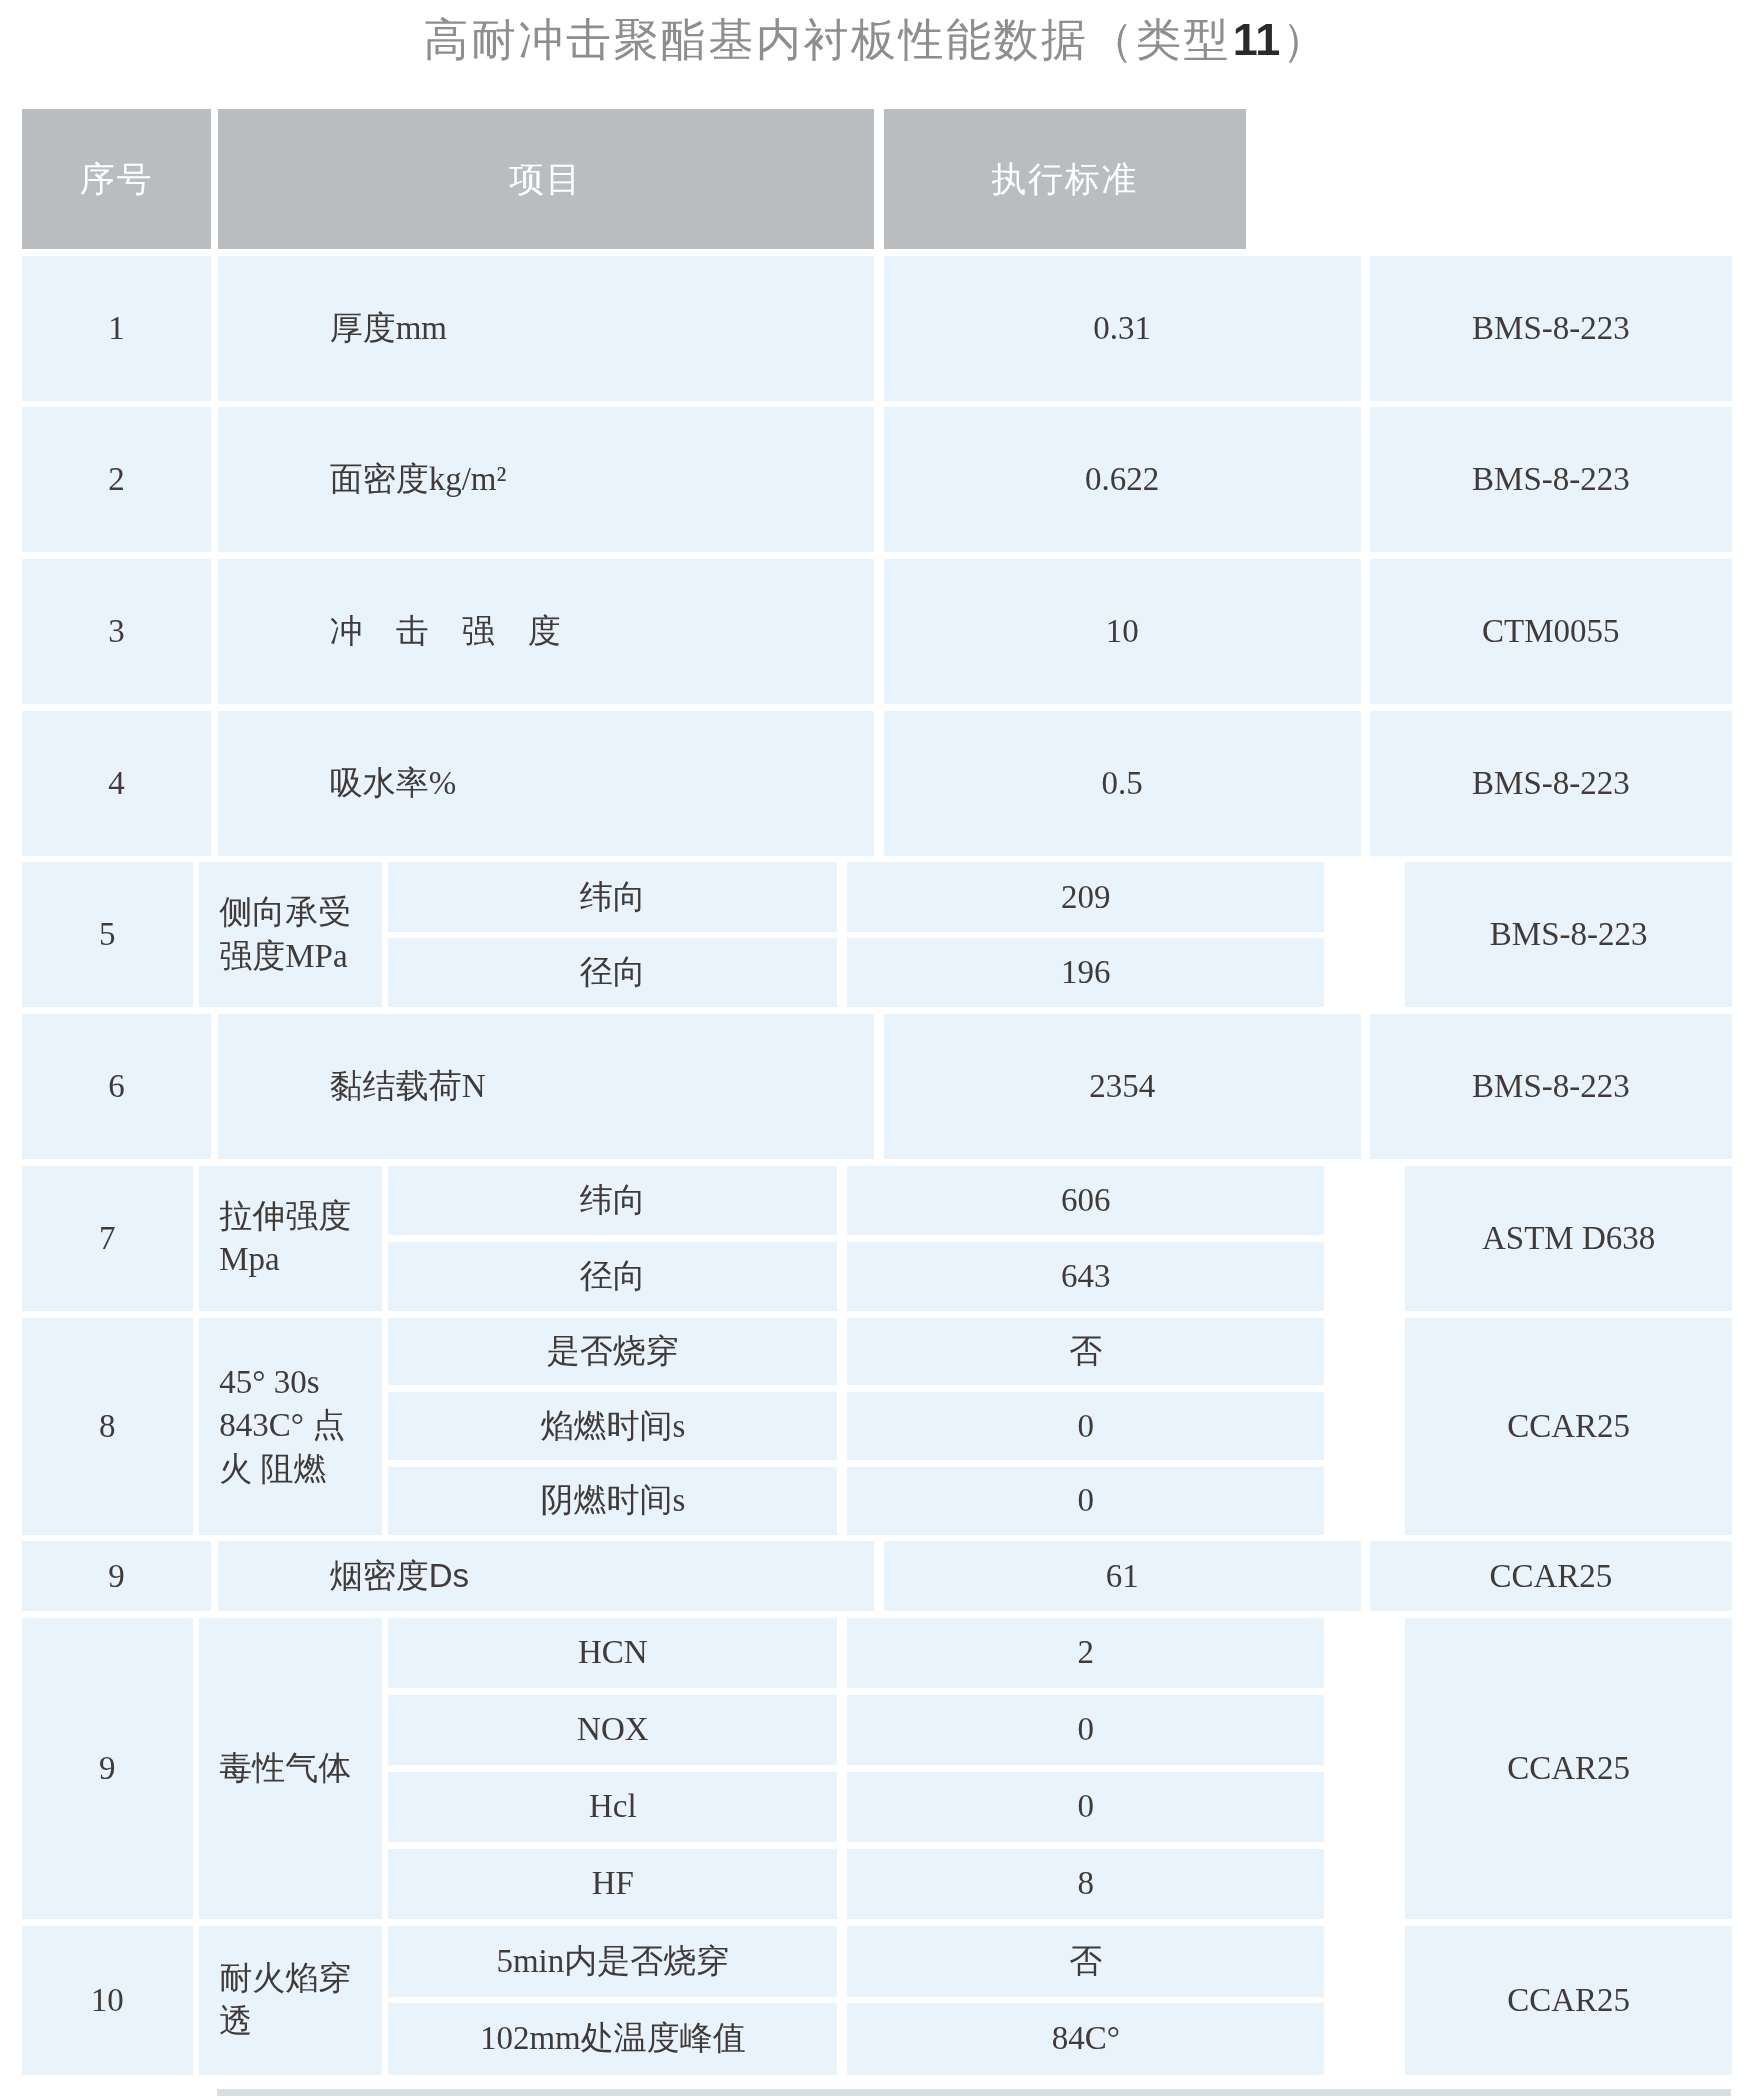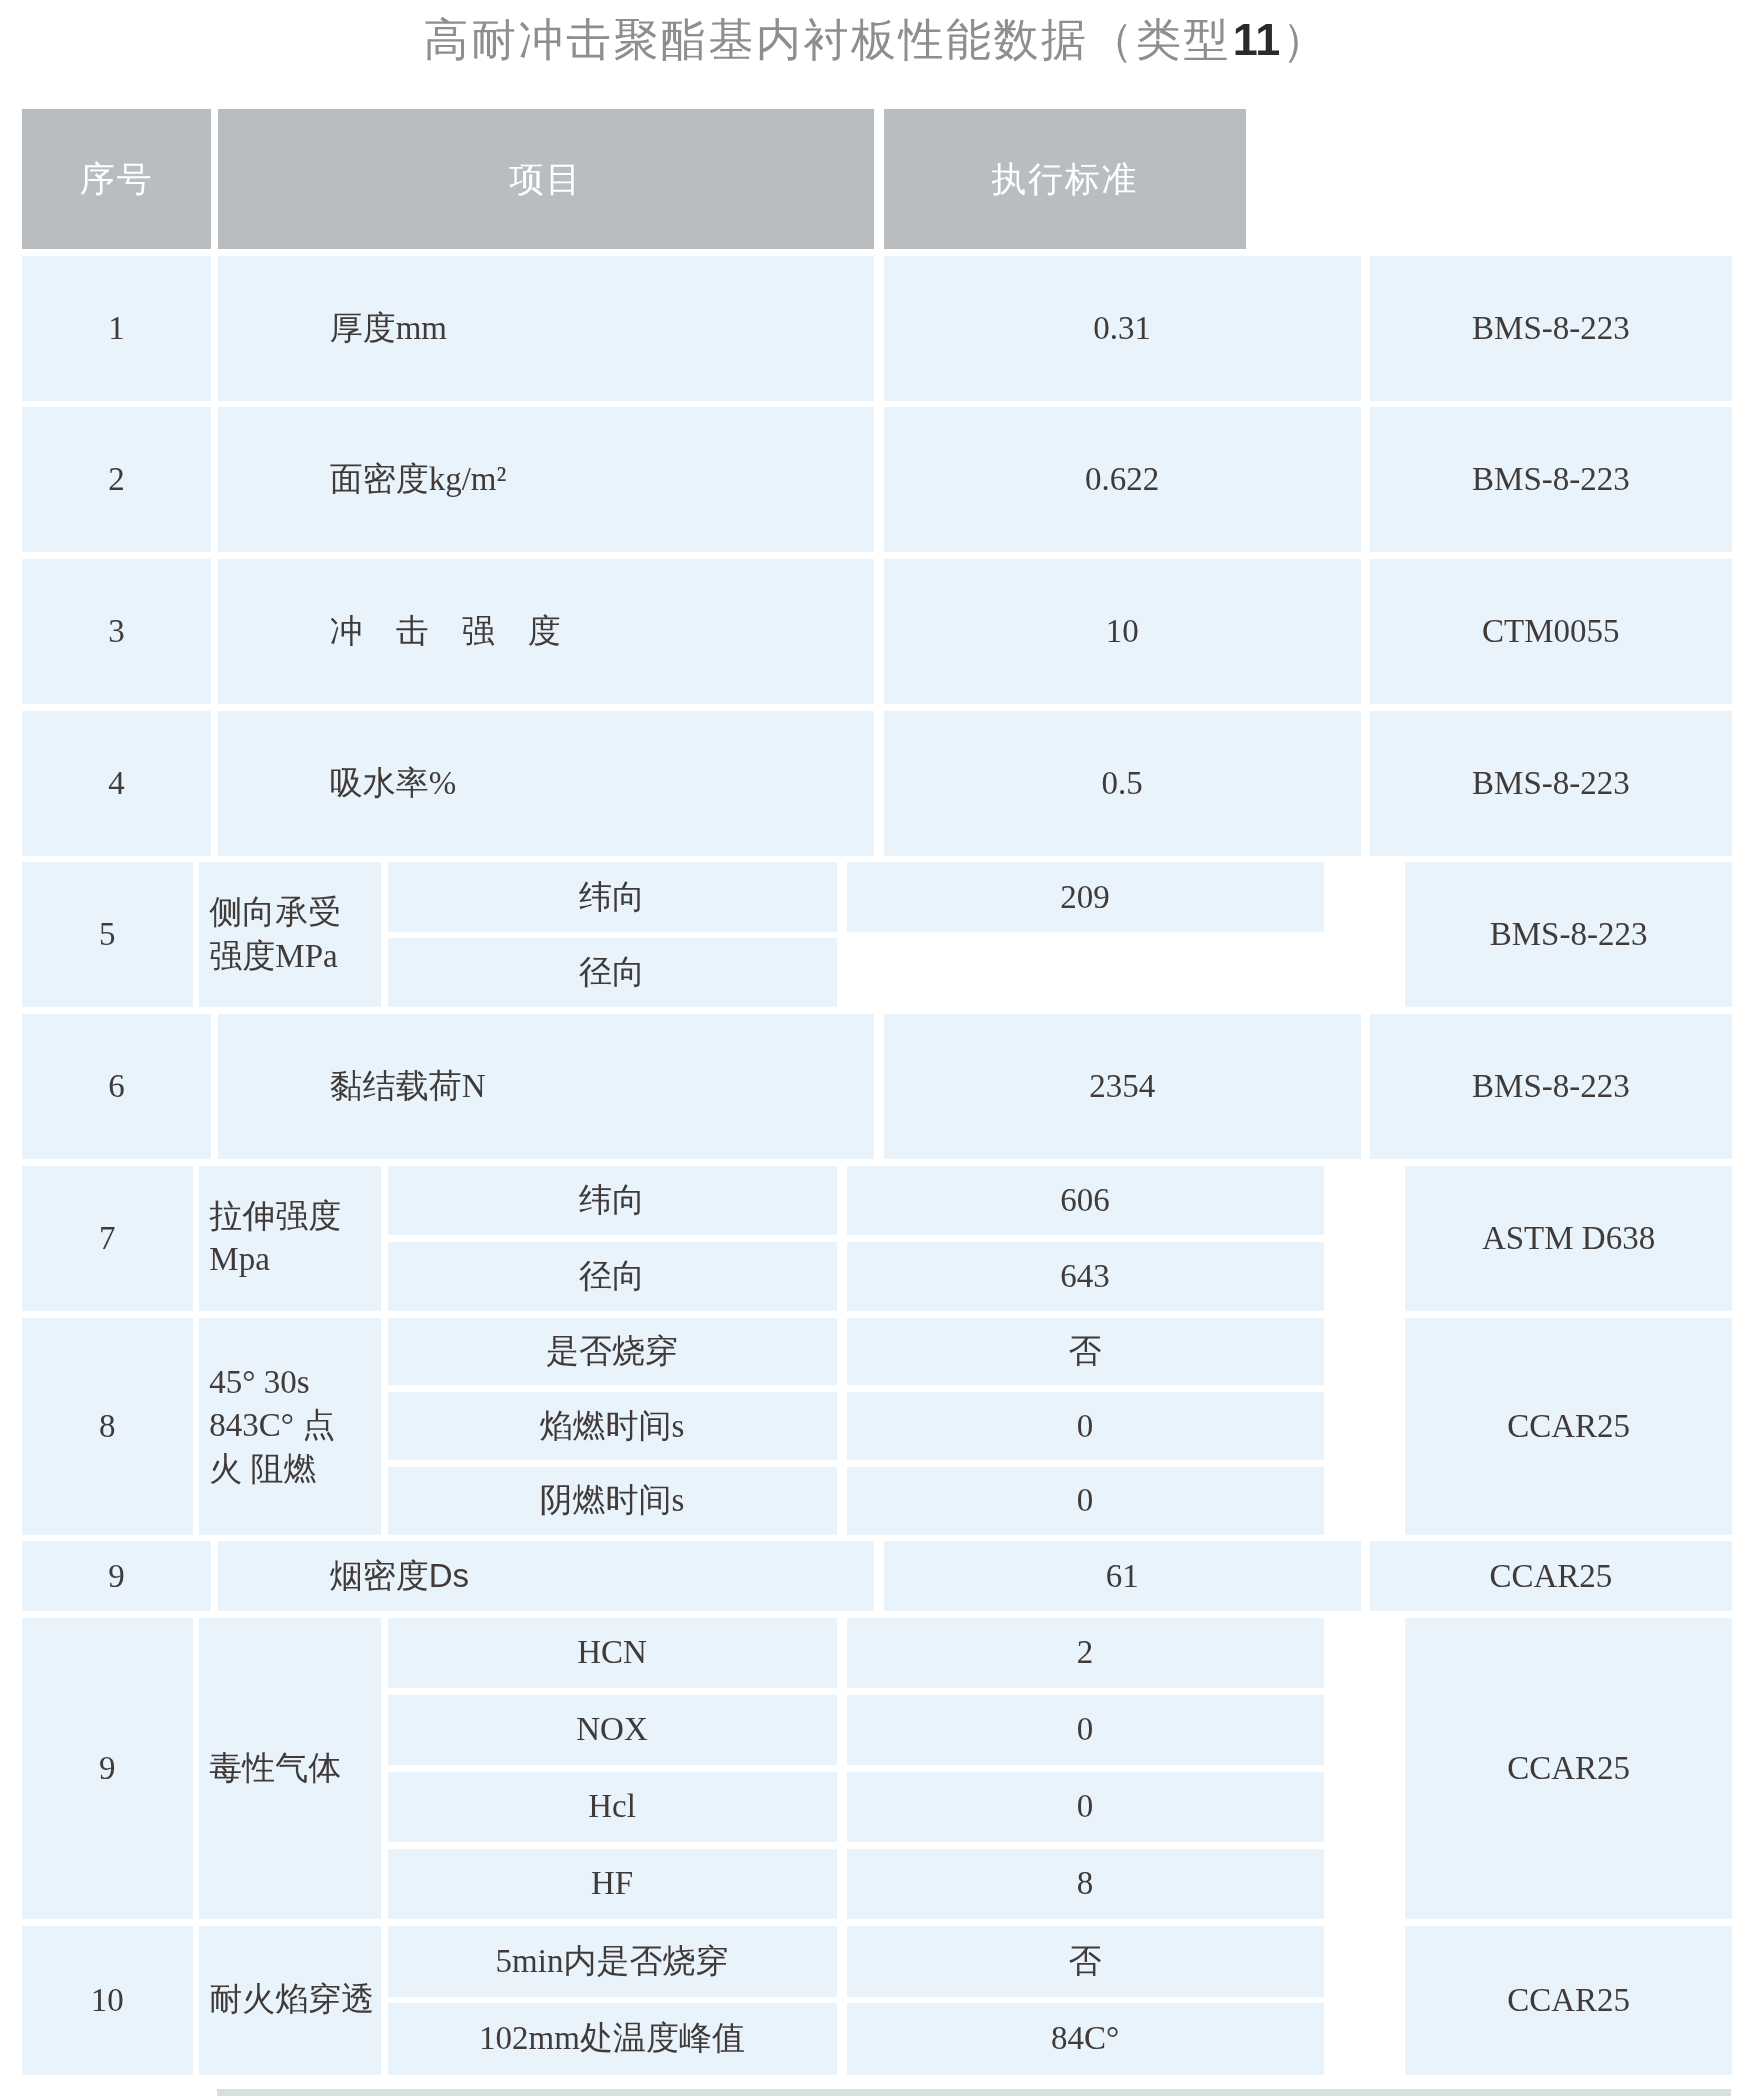--- a/index.html
+++ b/index.html
@@ -25,21 +25,21 @@
   .hrow{height:140px;}
   .hrow .cell{
     background:#b9bdc0;color:#ffffff;
     font-family:"Liberation Sans","DejaVu Sans",sans-serif;
     font-size:35px;letter-spacing:1.7px;
   }
   .c-num{width:189px;margin-right:6.7px;}
   .c-item{width:656px;margin-right:10px;}
   .c-item.item-full{justify-content:flex-start;text-align:left;padding-left:112px;white-space:pre-line;}
   .c-label{width:200px;margin-right:6.7px;justify-content:flex-start;text-align:left;
-           padding-left:10px;white-space:pre-line;line-height:1.32;}
+           padding-left:20px;white-space:pre-line;line-height:1.32;}
   .c-subcol{width:1117px;margin-right:9.2px;display:flex;flex-direction:column;gap:6.7px;background:transparent;}
   .subrow{display:flex;flex:1;}
   .c-subitem{width:449px;margin-right:10px;}
   .c-subval{width:477px;}
   .c-val{width:477px;margin-right:9.2px;}
   .c-std{width:362px;}
   .sans{font-family:"Liberation Sans","DejaVu Sans",sans-serif;font-weight:500;}
   .sliver{position:absolute;left:217px;top:2089px;width:1514px;height:7.5px;background:#d9dee1;}
 </style>
 </head>
@@ -86,20 +86,21 @@
         <div class="cell c-num">5</div>
         <div class="cell c-label">侧向承受
 强度MPa</div>
         <div class="c-subcol">
           <div class="subrow">
             <div class="cell c-subitem">纬向</div>
             <div class="cell c-subval">209</div>
           </div>
           <div class="subrow">
             <div class="cell c-subitem">径向</div>
+            <div class="cell c-subval">196</div>
           </div>
         </div>
         <div class="cell c-std">BMS-8-223</div>
       </div>
       <div class="trow" style="height: 145px;">
         <div class="cell c-num">6</div>
         <div class="cell c-item item-full">黏结载荷N</div>
         <div class="cell c-val">2354</div>
         <div class="cell c-std">BMS-8-223</div>
       </div>

